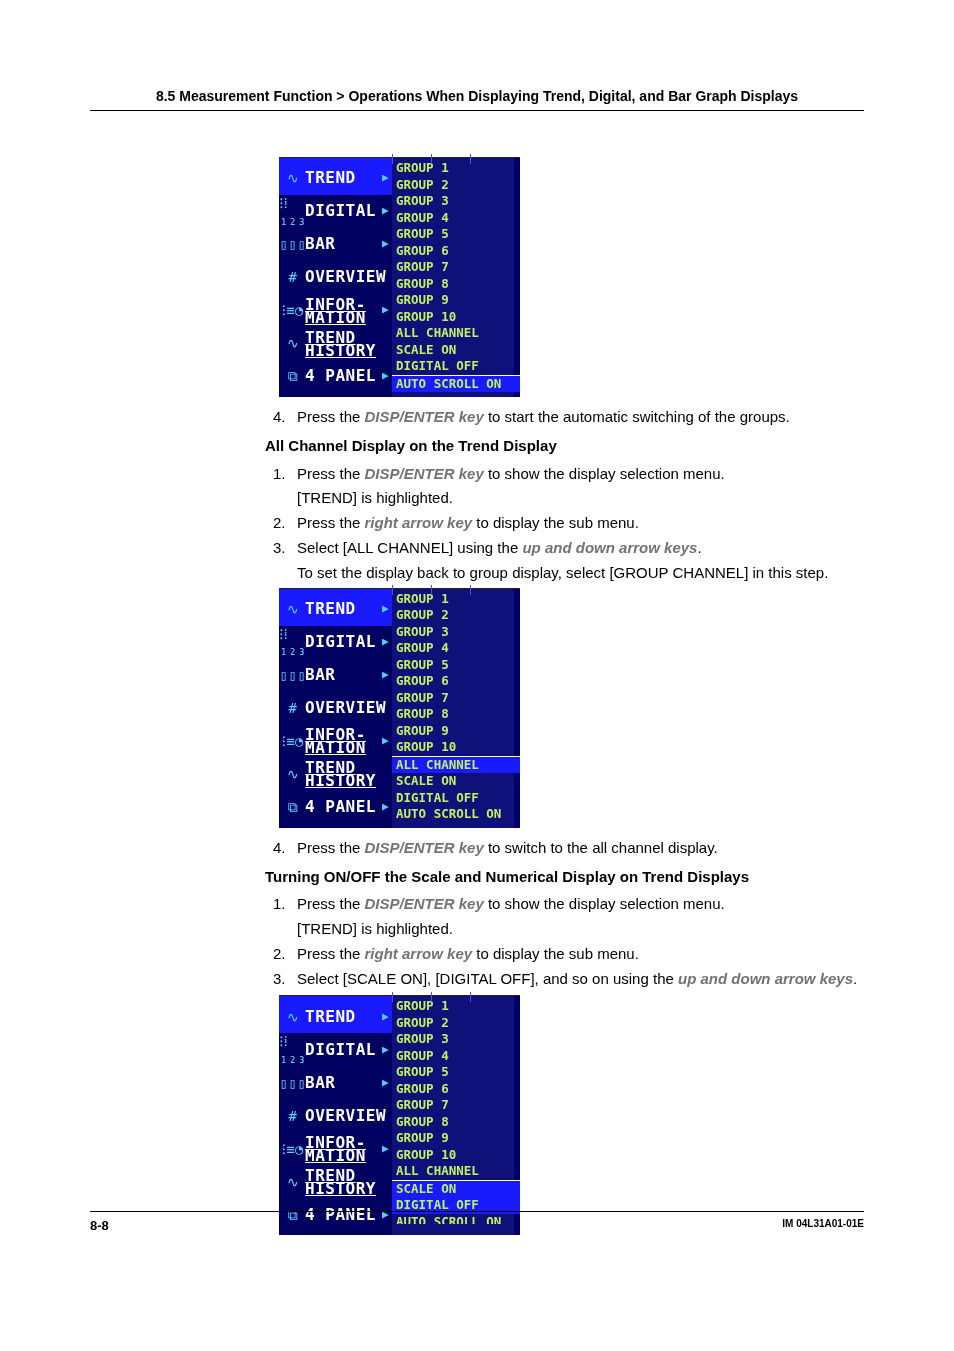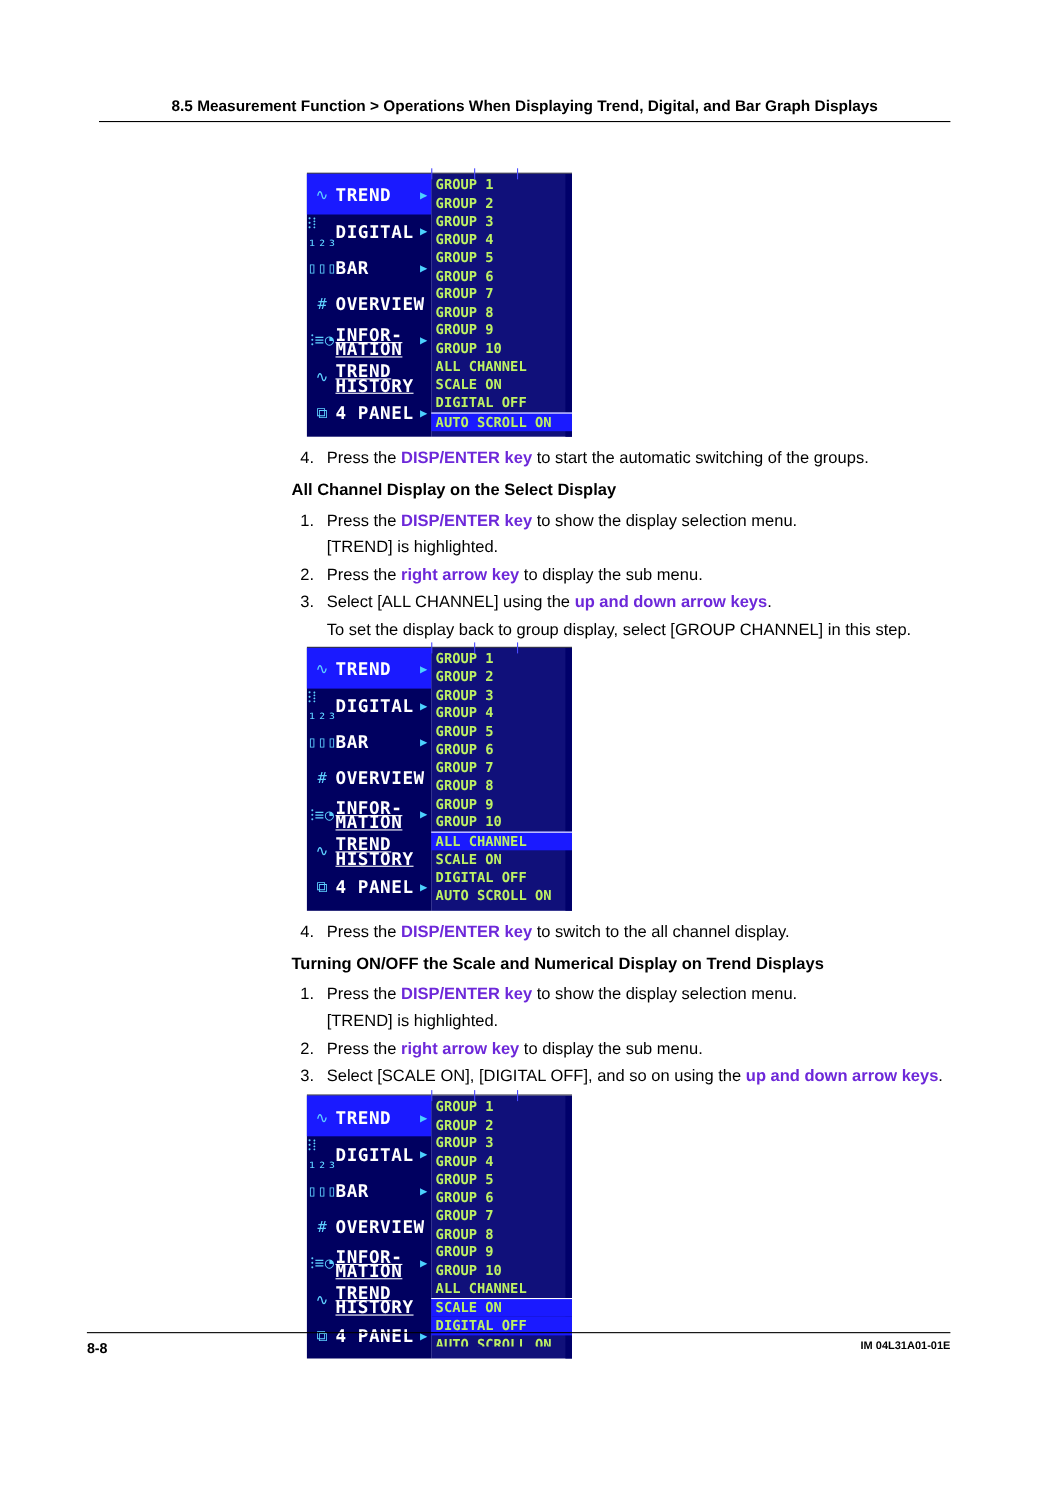--- a/index.html
+++ b/index.html
@@ -38,21 +38,21 @@
     margin: 2px 0 1px 0;
   }
   .step .num {
     position: absolute;
     left: 8px;
     top: 0;
   }
   .indented {
     padding-left: 32px;
   }
-  .key { color: #6d28d9; font-weight: bold; }
+  .key { color: #737373; font-weight: bold; font-style: italic; }
   .heading {
     font-weight: bold;
     margin: 6px 0 4px -175px;
     padding-left: 175px;
   }
 
   
   .menu-shot {
     margin: 4px 0 6px 14px;
     display: inline-block;
@@ -124,21 +124,21 @@
   .mr-item.sel { background: #1a1aff; margin: 0 -4px; padding: 0 4px; }
   .mr-item.seltop { border-top: 1px solid #fff; }
   .menu-shot.cut .menu-right .mr-item:last-child {
     height: 10px;
     overflow: hidden;
   }
 
   
   .footer {
     position: absolute;
-    left: 79px;
+    left: 90px;
     right: 90px;
     bottom: 118px;
     border-top: 1.5px solid #000;
     padding-top: 6px;
     font-size: 13px;
     display: flex;
     justify-content: space-between;
     font-weight: bold;
   }
   .footer .doc-id { font-size: 10px; }
@@ -207,21 +207,21 @@
             <div class="mr-item sel seltop">AUTO SCROLL ON</div>
           </div>
       </div>
     </div>
 
     <div class="step">
       <span class="num">4.</span>
       <span>Press the </span><span class="key">DISP/ENTER key</span><span> to start the automatic switching of the groups.</span>
     </div>
 
-    <div class="heading">All Channel Display on the Select Display</div>
+    <div class="heading">All Channel Display on the Trend Display</div>
 
     <div class="step"><span class="num">1.</span>
       <span>Press the </span><span class="key">DISP/ENTER key</span><span> to show the display selection menu.</span>
     </div>
     <div class="indented">[TREND] is highlighted.</div>
     <div class="step"><span class="num">2.</span>
       <span>Press the </span><span class="key">right arrow key</span><span> to display the sub menu.</span>
     </div>
     <div class="step"><span class="num">3.</span>
       <span>Select [ALL CHANNEL] using the </span><span class="key">up and down arrow keys</span><span>.</span>

